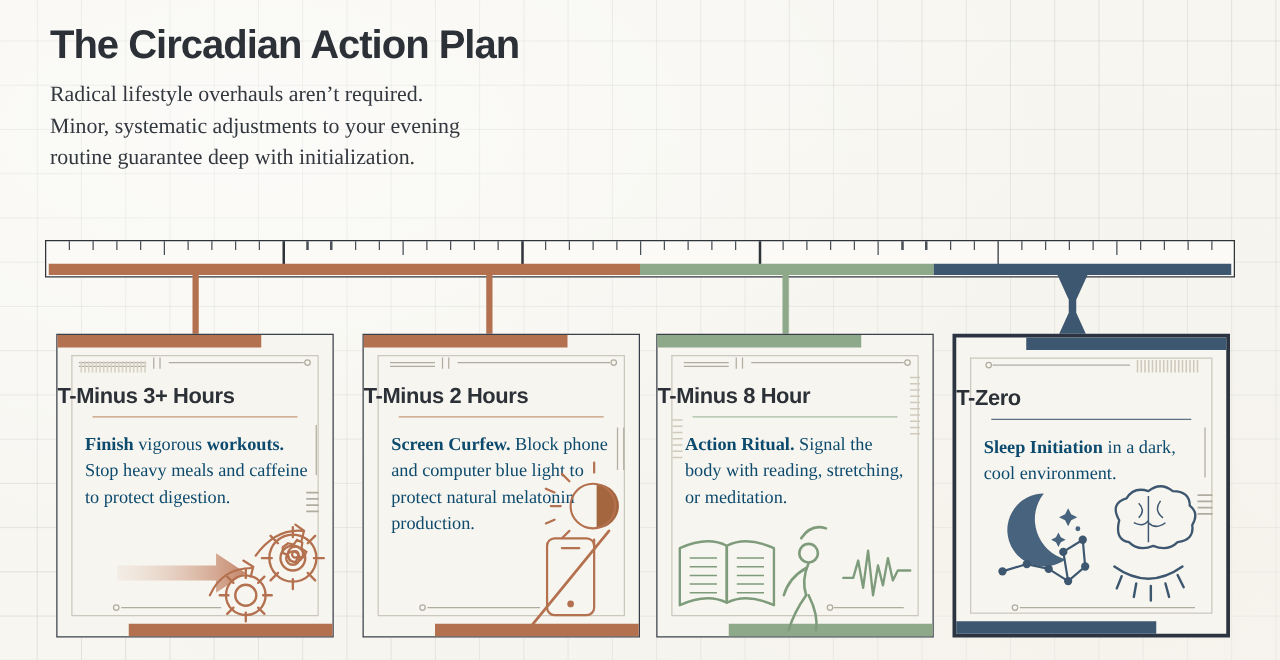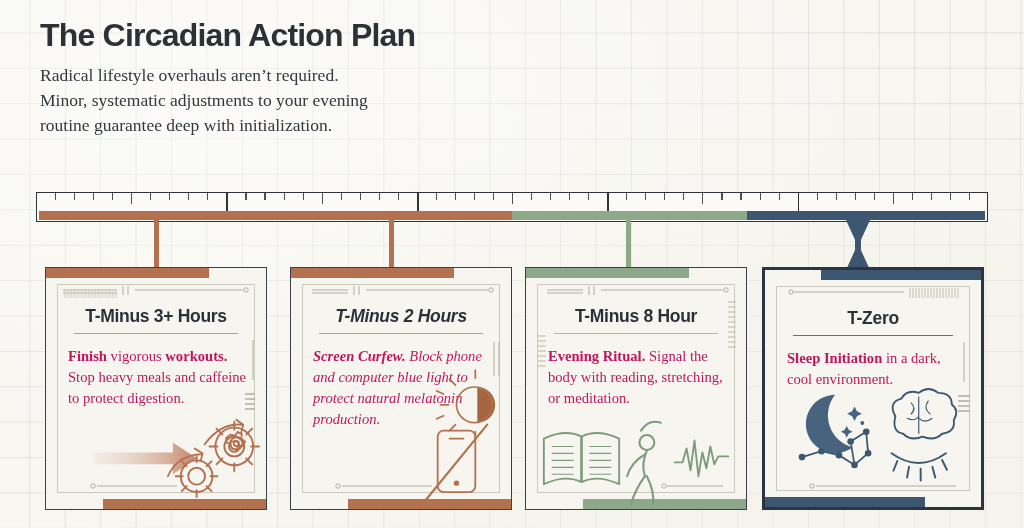--- a/index.html
+++ b/index.html
@@ -102,40 +102,40 @@
     left: 11px; right: 11px; top: 16px; bottom: 16px;
     border: 1px solid #cbc8bd;
   }
 
   .deco { position: absolute; pointer-events: none; }
 
   .card-title {
     position: absolute;
     left: 0; right: 0;
     top: 38px;
-    text-align: center;
+    text-align: left;
     font-size: 17.5px;
     font-weight: bold;
     color: #2c3138;
     letter-spacing: -0.3px;
   }
   .title-rule {
     position: absolute;
     left: 28px; right: 28px;
     top: 65px;
     height: 1.4px;
   }
   .card-body {
     position: absolute;
     left: 22px; right: 16px;
     top: 78px;
     font-family: "Liberation Serif", serif;
     font-size: 14.6px;
     line-height: 1.45;
-    color: #be185d;
+    color: #0c4a6e;
   }
   .card-body b { font-weight: bold; }
 
   .icon-layer { position: absolute; left: 0; top: 0; width: 100%; height: 100%; pointer-events: none; }
 </style>
 </head>
 <body>
 
 <div id="grid-bg"></div>
 <div id="paper-tint"></div>
@@ -275,21 +275,21 @@
     </g>
     <g fill="none" stroke="#b4714f" stroke-width="1.8" stroke-linecap="round">
       <path d="M160 178 q16 -22 38 -20"></path>
       <path d="M192 153 l7 5 -2 8"></path>
       <path d="M123 210 q10 -22 34 -22"></path>
       <path d="M150 182 l8 5 -2 8"></path>
     </g>
   </svg>
 </div>
 
-<div class="card" id="card-2" style="left:290px;font-style:italic;">
+<div class="card" id="card-2" style="left:290px;">
   <div class="card-bar-top" style="background:#b4714f;"></div>
   <div class="card-bar-bottom" style="background:#b4714f;"></div>
   <div class="inner-frame"></div>
 
   <svg class="deco" style="left:11px; top:16px;" width="200" height="212" viewBox="0 0 200 212">
     <g stroke="#b0aca0" stroke-width="1" fill="none">
       <line x1="10" y1="6" x2="46" y2="6"></line>
         <line x1="10" y1="9" x2="46" y2="9"></line>
       <path d="M52 2 V11 M57 2 V11"></path>
       <line x1="64" y1="6" x2="186" y2="6"></line>
@@ -341,21 +341,21 @@
     </g>
     <g stroke="#cfcabc" stroke-width="1.3">
       <path d="M191 18 H199 M191 23 H199 M191 28 H199 M191 33 H199 M191 38 H199 M191 43 H199 M191 48 H199 M191 53 H199 M191 58 H199 M191 63 H199"></path>
       <path d="M1 52 H9 M1 57 H9 M1 62 H9 M1 67 H9 M1 72 H9 M1 77 H9 M1 82 H9"></path>
     </g>
   </svg>
 
   <div class="card-title">T-Minus 8 Hour</div>
   <div class="title-rule" style="background:#a8bda4;"></div>
   <div class="card-body">
-    <b>Evening Ritual.</b><span> Signal the body with reading, stretching, or meditation.</span>
+    <b>Action Ritual.</b><span> Signal the body with reading, stretching, or meditation.</span>
   </div>
 
   <svg class="icon-layer" viewBox="0 0 222 243">
     <g fill="none" stroke="#7e9c7b" stroke-width="1.9" stroke-linejoin="round">
       <path d="M18 172 q22 -10 38 -2 v46 q-16 -8 -38 2 Z"></path>
       <path d="M94 172 q-22 -10 -38 -2 v46 q16 -8 38 2 Z"></path>
       <path d="M56 170 v46"></path>
       <g stroke-width="1.2">
         <path d="M26 180 h22 M26 187 h22 M26 194 h22 M26 201 h22 M26 208 h22"></path>
         <path d="M64 180 h22 M64 187 h22 M64 194 h22 M64 201 h22 M64 208 h22"></path>

